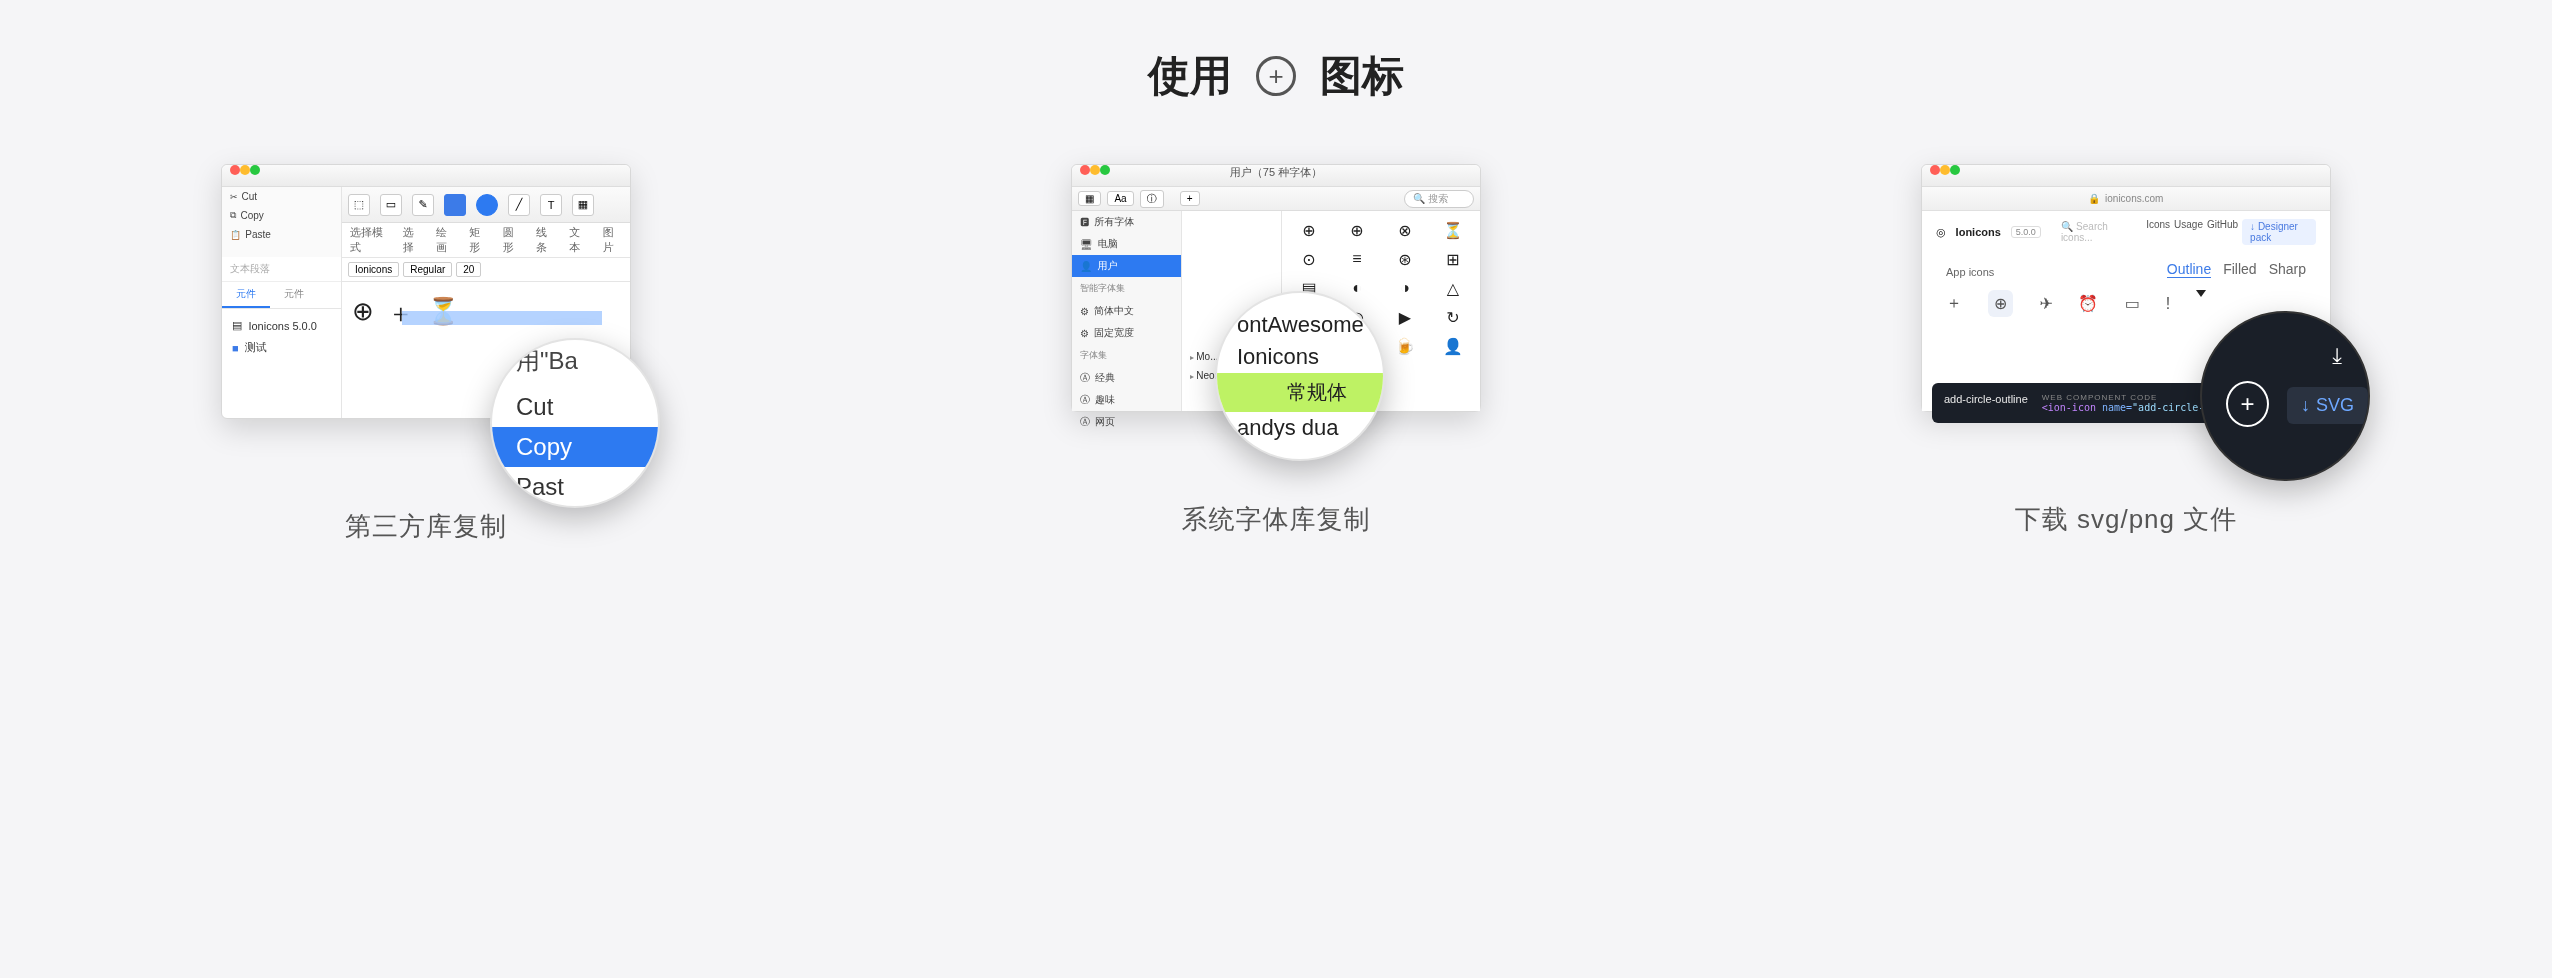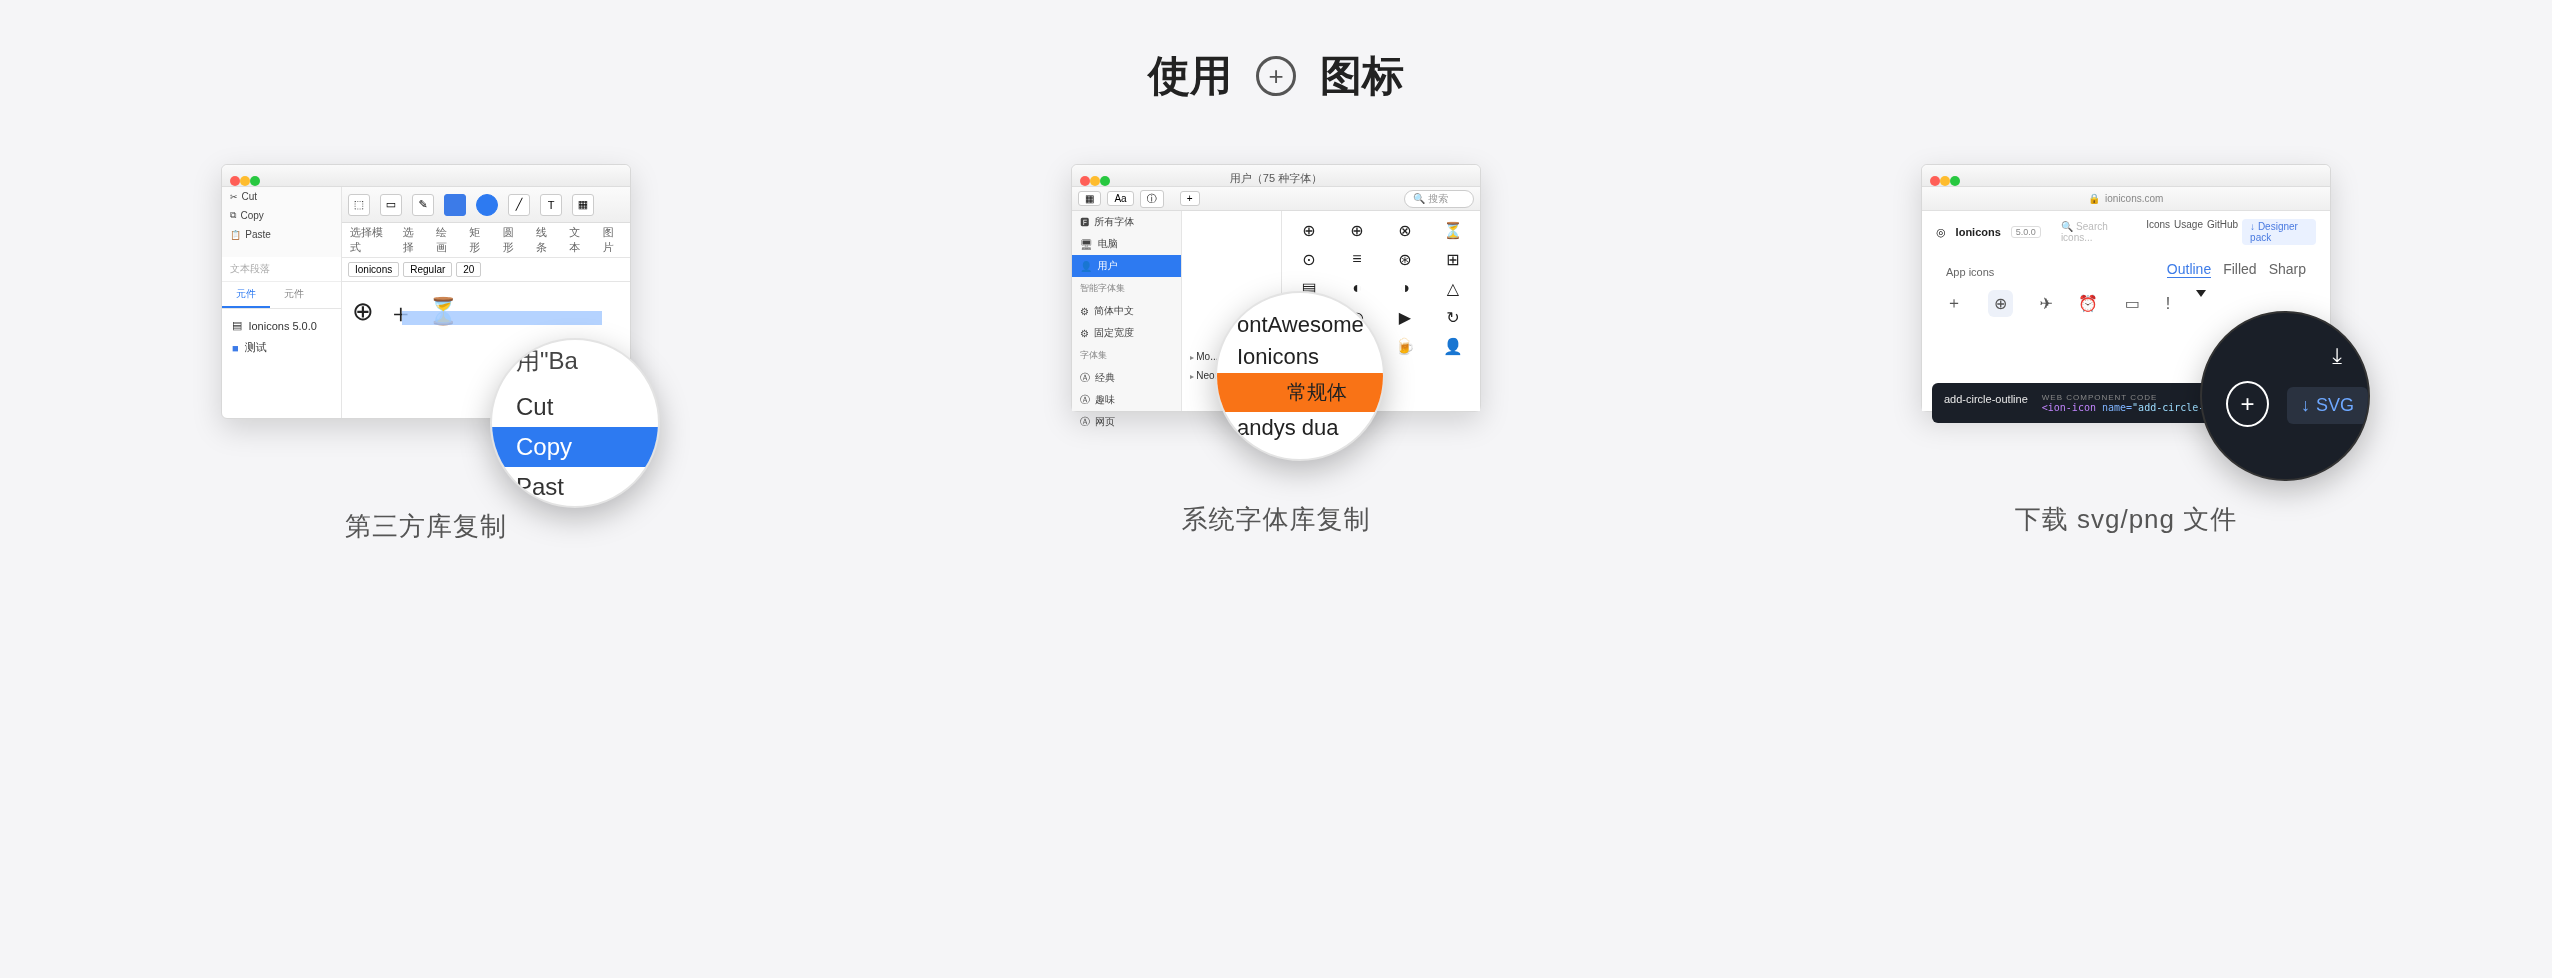--- a/index.html
+++ b/index.html
@@ -4,21 +4,21 @@
 <style>
 *{box-sizing:border-box;margin:0;padding:0}
 body{background:#f5f5f7;font-family:-apple-system,"PingFang SC","Helvetica Neue",sans-serif;width:2552px;height:978px;position:relative}
 .page-title{display:flex;align-items:center;justify-content:center;gap:24px;padding-top:48px;padding-bottom:60px}
 .page-title span{font-size:42px;font-weight:600;color:#222}
 .page-title .circ{width:40px;height:40px;border:3px solid #555;border-radius:50%;display:flex;align-items:center;justify-content:center;color:#555;font-size:26px;font-weight:300}
 .row{display:flex;justify-content:center;gap:440px}
 .card{width:410px;display:flex;flex-direction:column;align-items:center}
 .cap{margin-top:90px;font-size:26px;color:#555;letter-spacing:1px;font-weight:400}
 .win{width:100%;background:#fff;border:1px solid #d8d8d8;border-radius:6px;box-shadow:0 10px 30px rgba(0,0,0,.15);position:relative;overflow:visible}
-.wbar{height:22px;background:linear-gradient(#fafafa,#ececec);border-bottom:1px solid #ddd;display:flex;align-items:flex-end;padding:0 8px;gap:0;border-radius:6px 6px 0 0;position:relative}
+.wbar{height:22px;background:linear-gradient(#fafafa,#ececec);border-bottom:1px solid #ddd;display:flex;align-items:flex-start;padding:0 8px;gap:0;border-radius:6px 6px 0 0;position:relative}
 .dot{width:10px;height:10px;border-radius:50%}
 .dr{background:#ff5f57}.dy{background:#febc2e}.dg{background:#28c840}
 .wtitle{position:absolute;left:0;right:0;text-align:center;font-size:11px;color:#555}
 
 
 .c1-body{display:flex;height:161px}
 .c1-side{width:120px;background:#fafafa;border-right:1px solid #e5e5e5;font-size:10px;color:#444}
 .c1-edit{padding:4px 8px;display:flex;align-items:center;gap:4px}
 .c1-edit .ico{font-size:9px}
 .c1-tb{height:36px;background:linear-gradient(#fbfbfb,#efefef);border-bottom:1px solid #ddd;display:flex;align-items:center;gap:10px;padding:0 6px}
@@ -52,21 +52,21 @@
 .c2-mid{width:100px;border-right:1px solid #e5e5e5;font-size:10px;padding:6px}
 .c2-fn{padding:4px 2px;color:#333}
 .c2-fn::before{content:"▸ ";font-size:8px;color:#888}
 .c2-grid{flex:1;background:#fff;padding:10px 8px;display:grid;grid-template-columns:repeat(4,1fr);gap:10px;font-size:16px;color:#222;align-content:start}
 .c2-grid span{text-align:center}
 .c2-bar2{height:24px;background:linear-gradient(#fafafa,#efefef);border-bottom:1px solid #ddd;display:flex;align-items:center;padding:0 6px;gap:6px}
 .c2-bar2 .seg{border:1px solid #ccc;background:#fff;border-radius:3px;padding:1px 6px;font-size:10px}
 .c2-search{margin-left:auto;border:1px solid #ccc;border-radius:10px;padding:1px 8px;font-size:10px;color:#999;background:#fff;width:70px}
 .c2-mag{right:95px;bottom:-50px;align-items:flex-start;padding-left:20px}
 .c2-mag .big{font-size:22px;color:#222;text-align:left;padding:3px 0}
-.c2-mag .sel{background:#f97316;color:#222;padding:6px 18px;font-size:20px;margin-left:-20px;width:200px;text-align:center}
+.c2-mag .sel{background:#bef264;color:#222;padding:6px 18px;font-size:20px;margin-left:-20px;width:200px;text-align:center}
 
 
 .c3-body{height:200px;background:#fff}
 .c3-top{height:24px;background:linear-gradient(#fafafa,#efefef);border-bottom:1px solid #e0e0e0;display:flex;align-items:center;justify-content:center;font-size:10px;color:#888;position:relative}
 .c3-addr{display:flex;align-items:center;gap:4px}
 .c3-hdr{padding:8px 14px;display:flex;align-items:center;gap:10px;font-size:11px}
 .c3-logo{font-weight:600;color:#222}
 .c3-ver{font-size:9px;color:#888;border:1px solid #ddd;border-radius:3px;padding:0 4px}
 .c3-srch{color:#bbb;margin-left:10px;font-size:10px}
 .c3-nav{margin-left:auto;display:flex;gap:4px;font-size:10px;color:#555}

